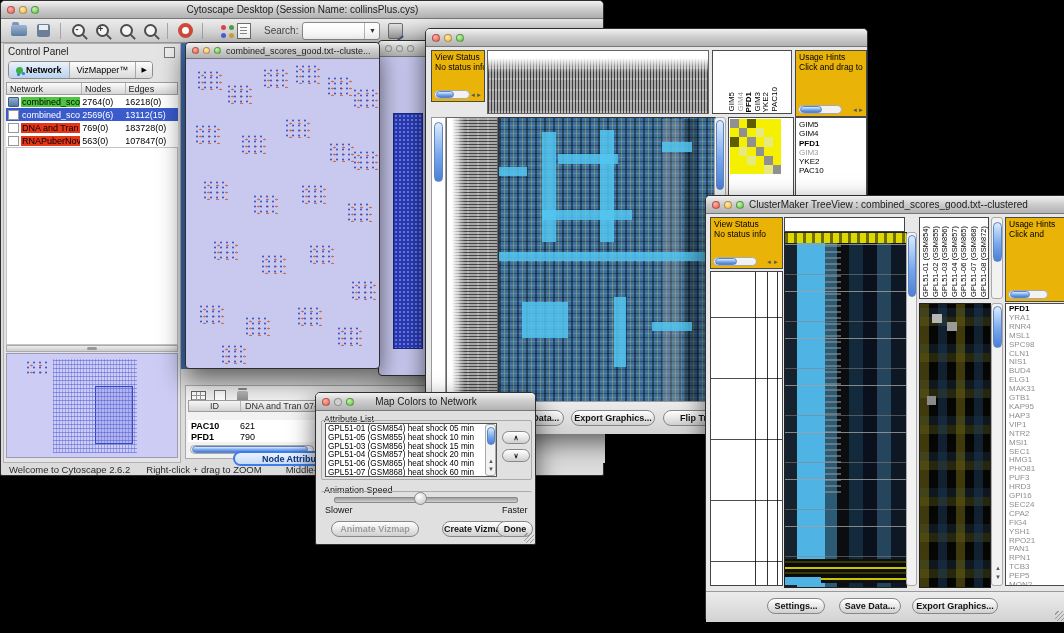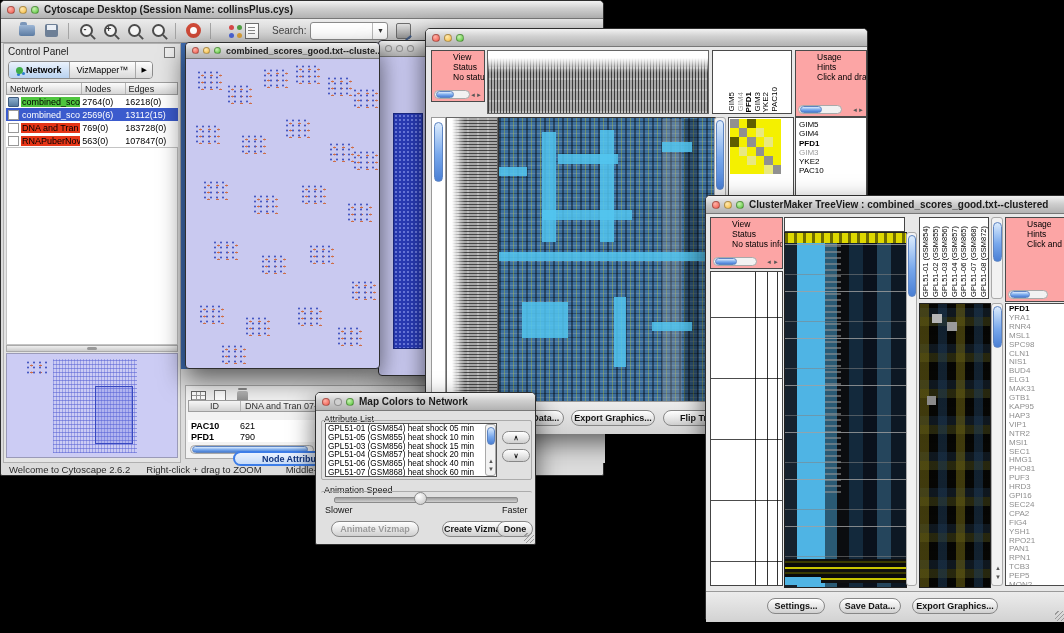--- a/index.html
+++ b/index.html
@@ -13,36 +13,36 @@
         border-bottom:1px solid #777;border-radius:4px 4px 0 0;
         display:flex;align-items:center;overflow:hidden}
   .tbar.small{height:15px}
   .tl{display:flex;gap:4px;margin:0 5px 0 6px;flex:0 0 auto}
   .dot{width:8px;height:8px;border-radius:50%;box-sizing:border-box;border:1px solid rgba(0,0,0,.3)}
   .dot.r{background:radial-gradient(circle at 35% 30%,#ffb3a8,#f1574a)}
   .dot.y{background:radial-gradient(circle at 35% 30%,#ffe9b0,#f6bb3f)}
   .dot.g{background:radial-gradient(circle at 35% 30%,#c9f3b2,#54c437)}
   .dot.off{background:#cfcfcf}
   .dot.sm{width:7px;height:7px}
-  .ttext{flex:1;text-align:left;font-weight:bold;font-size:10px;color:#1b1b1b;
+  .ttext{flex:1;text-align:center;font-weight:normal;font-size:10px;color:#1b1b1b;
          white-space:nowrap;overflow:hidden;padding-right:42px}
   .ttext.s9{font-size:9px;padding-right:30px}
   
   .abtn{position:absolute;height:16px;border:1px solid #878787;border-radius:9px;
         background:linear-gradient(#ffffff,#e6e6e6 55%,#cfcfcf);
         font-size:9px;font-weight:bold;color:#141414;display:flex;align-items:center;
         justify-content:center;box-sizing:border-box;white-space:nowrap;overflow:hidden}
   .abtn.dis{color:#9a9a9a}
   .pill{position:absolute;background:linear-gradient(#dcecfd,#78a8ec 55%,#4a7fd4);
         border:1px solid #5d84c2;border-radius:6px;box-sizing:border-box}
   .track{position:absolute;background:#f2f2f2;border:1px solid #a9a9a9;border-radius:6px;box-sizing:border-box}
   .sarrow{position:absolute;font-size:6px;color:#555;line-height:6px}
   
-  .wbox{position:absolute;background:#fca5a5;border:1px solid #4a4a4a;box-sizing:border-box;
-        font-size:8.5px;line-height:10px;color:#000;padding:1px 21px;overflow:hidden}
+  .wbox{position:absolute;background:#eab308;border:1px solid #4a4a4a;box-sizing:border-box;
+        font-size:8.5px;line-height:10px;color:#000;padding:1px 3px;overflow:hidden}
   
   .cdendro{position:absolute;background:#a8a8a8;box-sizing:border-box;border:1px solid #666;
      background-image:linear-gradient(#ffffff 0 7px,rgba(255,255,255,0) 22px),
        repeating-linear-gradient(90deg,rgba(25,25,25,.75) 0 1px,transparent 1px 3px),
        repeating-linear-gradient(0deg,rgba(255,255,255,.28) 0 2px,transparent 2px 11px)}
   .gdendro{position:absolute;background:#a8a8a8;box-sizing:border-box;border:1px solid #666;
      background-image:linear-gradient(90deg,#ffffff 0 5px,rgba(255,255,255,0) 18px),
        repeating-linear-gradient(0deg,rgba(25,25,25,.7) 0 1px,transparent 1px 3px),
        repeating-linear-gradient(90deg,rgba(255,255,255,.25) 0 2px,transparent 2px 10px)}
   .hm1{position:absolute;background-color:#3d6f9e;overflow:hidden;border:1px solid #333;
@@ -74,21 +74,21 @@
            padding:2px 3px;overflow:hidden}
   .rlabels div{font-size:8px;line-height:9.3px}
   .gene-item{display:block;font-size:8px;line-height:8.9px;color:#8f8f8f}
   .gene-bold{color:#000;font-weight:bold}
   
   .mini{position:absolute;display:grid;grid-template-columns:repeat(6,8.5px);grid-auto-rows:9.2px}
   .hm-g{background:#909090}.hm-d{background:#5e5e00}.hm-p{background:#e8e880}.hm-y{background:#f4f000}
   
   .toolbar{position:absolute;left:0;right:0;top:18px;height:24px;
      background:linear-gradient(#ececec,#c9c9c9);border-bottom:1px solid #979797;
-     display:flex;align-items:center;padding-left:14px;box-sizing:border-box}
+     display:flex;align-items:center;padding-left:6px;box-sizing:border-box}
   .ticon{width:22px;height:20px;margin:0 1px;display:inline-flex;align-items:center;justify-content:center;flex:0 0 auto}
   .tsep{width:1px;height:16px;background:#a5a5a5;margin:0 5px;flex:0 0 auto}
   .i-folder{width:16px;height:11px;background:linear-gradient(#9db7d6,#5c7ba2);border-radius:2px;position:relative}
   .i-folder::before{content:'';position:absolute;top:-3px;left:1px;width:7px;height:3px;background:#7b96b9;border-radius:2px 2px 0 0}
   .i-save{width:13px;height:13px;background:#6d7f96;border-radius:2px;position:relative}
   .i-save::before{content:'';position:absolute;left:2px;top:1px;width:9px;height:5px;background:#e9eef5}
   .i-mag{width:9px;height:9px;border:2px solid #4c4c4c;border-radius:50%;position:relative;background:#f5f5f5}
   .i-mag::after{content:'';position:absolute;width:6px;height:2px;background:#4c4c4c;right:-5px;bottom:-3px;transform:rotate(45deg)}
   .i-mag.plus::before,.i-mag.minus::before{position:absolute;left:0.5px;top:-2.5px;font-size:9px;font-weight:bold;color:#333}
   .i-mag.plus::before{content:'+'}

